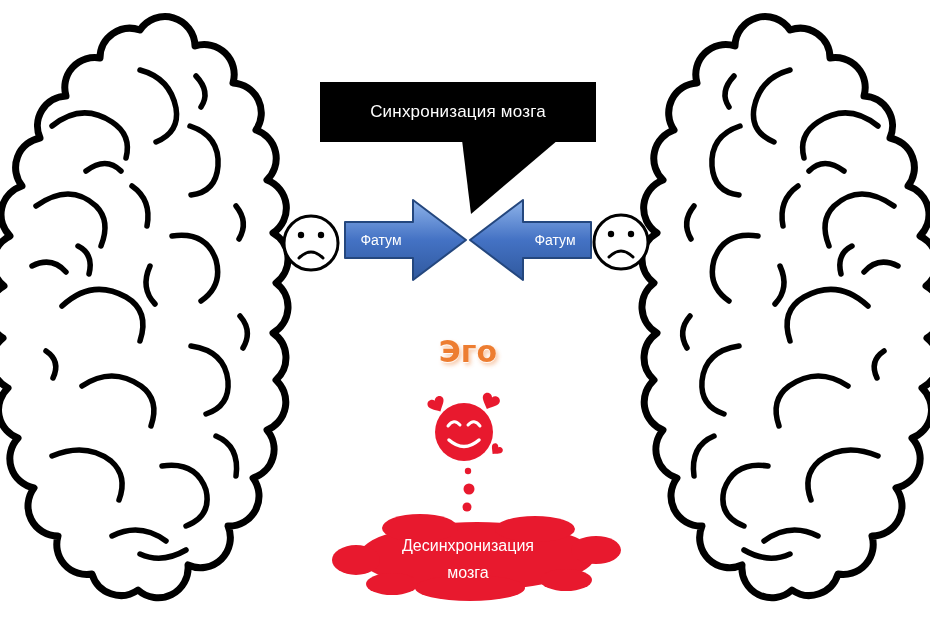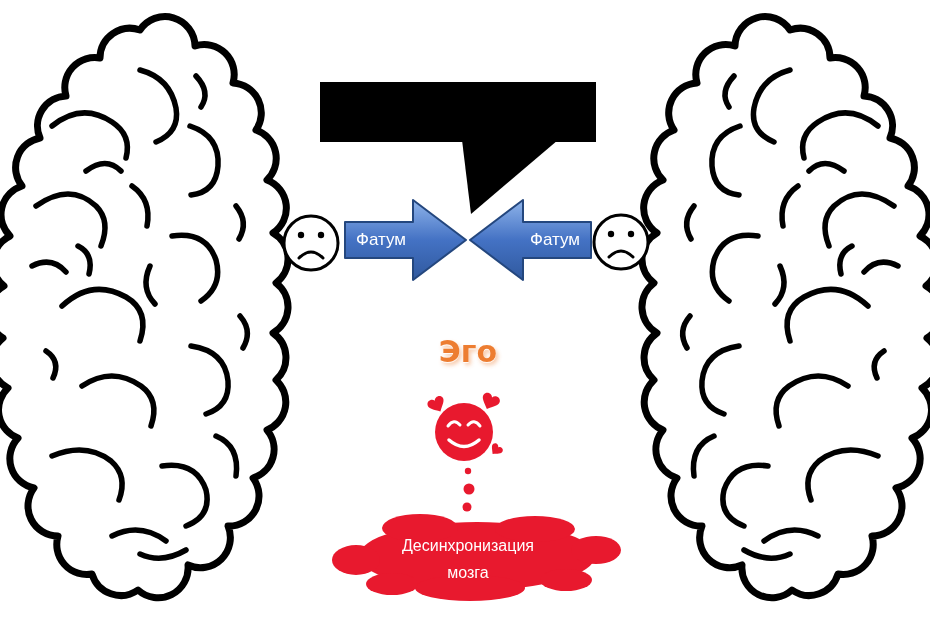--- a/index.html
+++ b/index.html
@@ -6,21 +6,21 @@
   .canvas{
     position:relative;width:930px;height:620px;background:#ffffff;
     overflow:hidden;font-family:"Liberation Sans","DejaVu Sans",sans-serif;
   }
   .canvas svg{position:absolute;left:0;top:0;}
   .label{position:absolute;display:flex;align-items:center;justify-content:center;text-align:center;}
   .bubble-text{
     left:320px;top:82px;width:276px;height:60px;
     color:#fff;font-size:17px;letter-spacing:.2px;
   }
-  .arrow-label{color:#fff;font-size:17px;height:36px;width:86px;top:222px;}
+  .arrow-label{color:#fff;font-size:14px;height:36px;width:86px;top:222px;}
   .arrow-label.left{left:338px;}
   .arrow-label.right{left:512px;}
   .ego-text{
     left:392px;top:322px;width:152px;height:58px;
     font-size:30px;font-weight:700;color:#ED7D31;
     font-family:"DejaVu Sans","Liberation Sans",sans-serif;
     text-shadow:0 0 1px #ffffff, 0 1px 0 rgba(255,255,255,.85), 2px 3px 4px rgba(237,125,49,.45);
   }
   .splat-text{
     left:368px;top:531px;width:200px;height:56px;flex-direction:column;
@@ -131,20 +131,21 @@
       <ellipse cx="356" cy="560" rx="24" ry="15"></ellipse>
       <ellipse cx="596" cy="550" rx="25" ry="14"></ellipse>
       <ellipse cx="420" cy="528" rx="38" ry="14"></ellipse>
       <ellipse cx="535" cy="529" rx="40" ry="13"></ellipse>
       <ellipse cx="470" cy="588" rx="55" ry="13"></ellipse>
       <ellipse cx="392" cy="584" rx="26" ry="11"></ellipse>
       <ellipse cx="566" cy="580" rx="26" ry="11"></ellipse>
     </g>
   </svg>
 
+  <div class="label bubble-text">Синхронизация мозга</div>
   <div class="label arrow-label left">Фатум</div>
   <div class="label arrow-label right">Фатум</div>
   <div class="label ego-text">Эго</div>
   <div class="label splat-text">
     <span>Десинхронизация</span>
     <span>мозга</span>
   </div>
 </div>
 
 </body></html>

